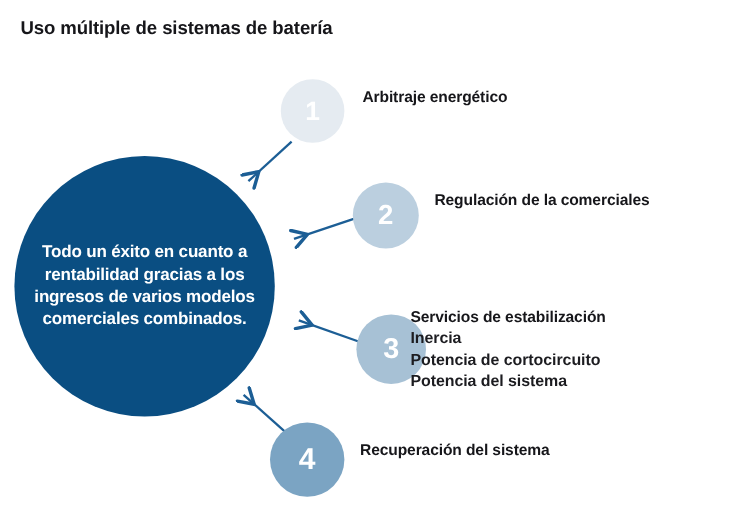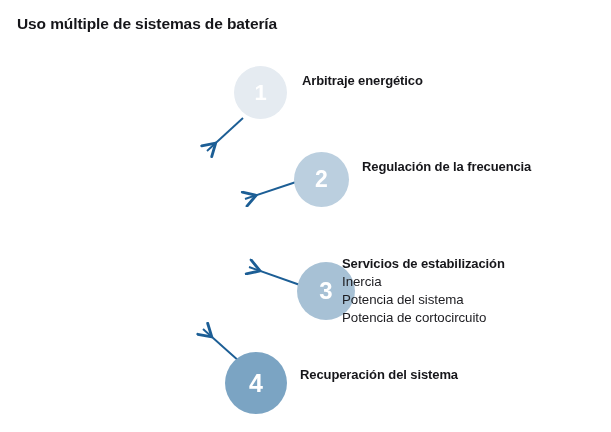--- a/index.html
+++ b/index.html
@@ -102,21 +102,21 @@
     font-weight: bold;
     color: #16161a;
     line-height: 1.32;
     letter-spacing: -0.1px;
   }
   .step-sublist {
     margin-top: 1px;
   }
   .step-subitem {
     font-size: 13.3px;
-    font-weight: normal;
+    font-weight: bold;
     color: #1c1c20;
     line-height: 1.33;
     letter-spacing: -0.05px;
     white-space: nowrap;
   }
 
   .step-label.l1 { left: 302px; top: 72px;  width: 240px; }
   .step-label.l2 { left: 362px; top: 158px; width: 240px; }
   .step-label.l3 { left: 342px; top: 255px; width: 250px; }
   .step-label.l4 { left: 300px; top: 366px; width: 240px; }
@@ -137,44 +137,47 @@
 
     <line x1="243" y1="118" x2="207" y2="151" stroke="#1c5e95" stroke-width="1.9" marker-end="url(#ahead)"></line>
 
     <line x1="296" y1="182" x2="245" y2="199" stroke="#1c5e95" stroke-width="1.9" marker-end="url(#ahead)"></line>
 
     <line x1="300" y1="285" x2="249" y2="267" stroke="#1c5e95" stroke-width="1.9" marker-end="url(#ahead)"></line>
 
     <line x1="240" y1="362" x2="203" y2="329" stroke="#1c5e95" stroke-width="1.9" marker-end="url(#ahead)"></line>
   </svg>
 
+  <div class="hub">
+    <div class="hub-text">Todo un éxito en cuanto a rentabilidad gracias a los ingresos de varios modelos comerciales combinados.</div>
+  </div>
 
   <div class="step-circle s1">
     <span class="step-num">1</span>
   </div>
   <div class="step-label l1">
     <div class="step-title">Arbitraje energético</div>
   </div>
 
   <div class="step-circle s2">
     <span class="step-num">2</span>
   </div>
   <div class="step-label l2">
-    <div class="step-title">Regulación de la frecuencia</div>
+    <div class="step-title">Regulación de la comerciales</div>
   </div>
 
   <div class="step-circle s3">
     <span class="step-num">3</span>
   </div>
   <div class="step-label l3">
     <div class="step-title">Servicios de estabilización</div>
     <div class="step-sublist">
       <div class="step-subitem">Inercia</div>
+      <div class="step-subitem">Potencia de cortocircuito</div>
       <div class="step-subitem">Potencia del sistema</div>
-      <div class="step-subitem">Potencia de cortocircuito</div>
     </div>
   </div>
 
   <div class="step-circle s4">
     <span class="step-num">4</span>
   </div>
   <div class="step-label l4">
     <div class="step-title">Recuperación del sistema</div>
   </div>
 

